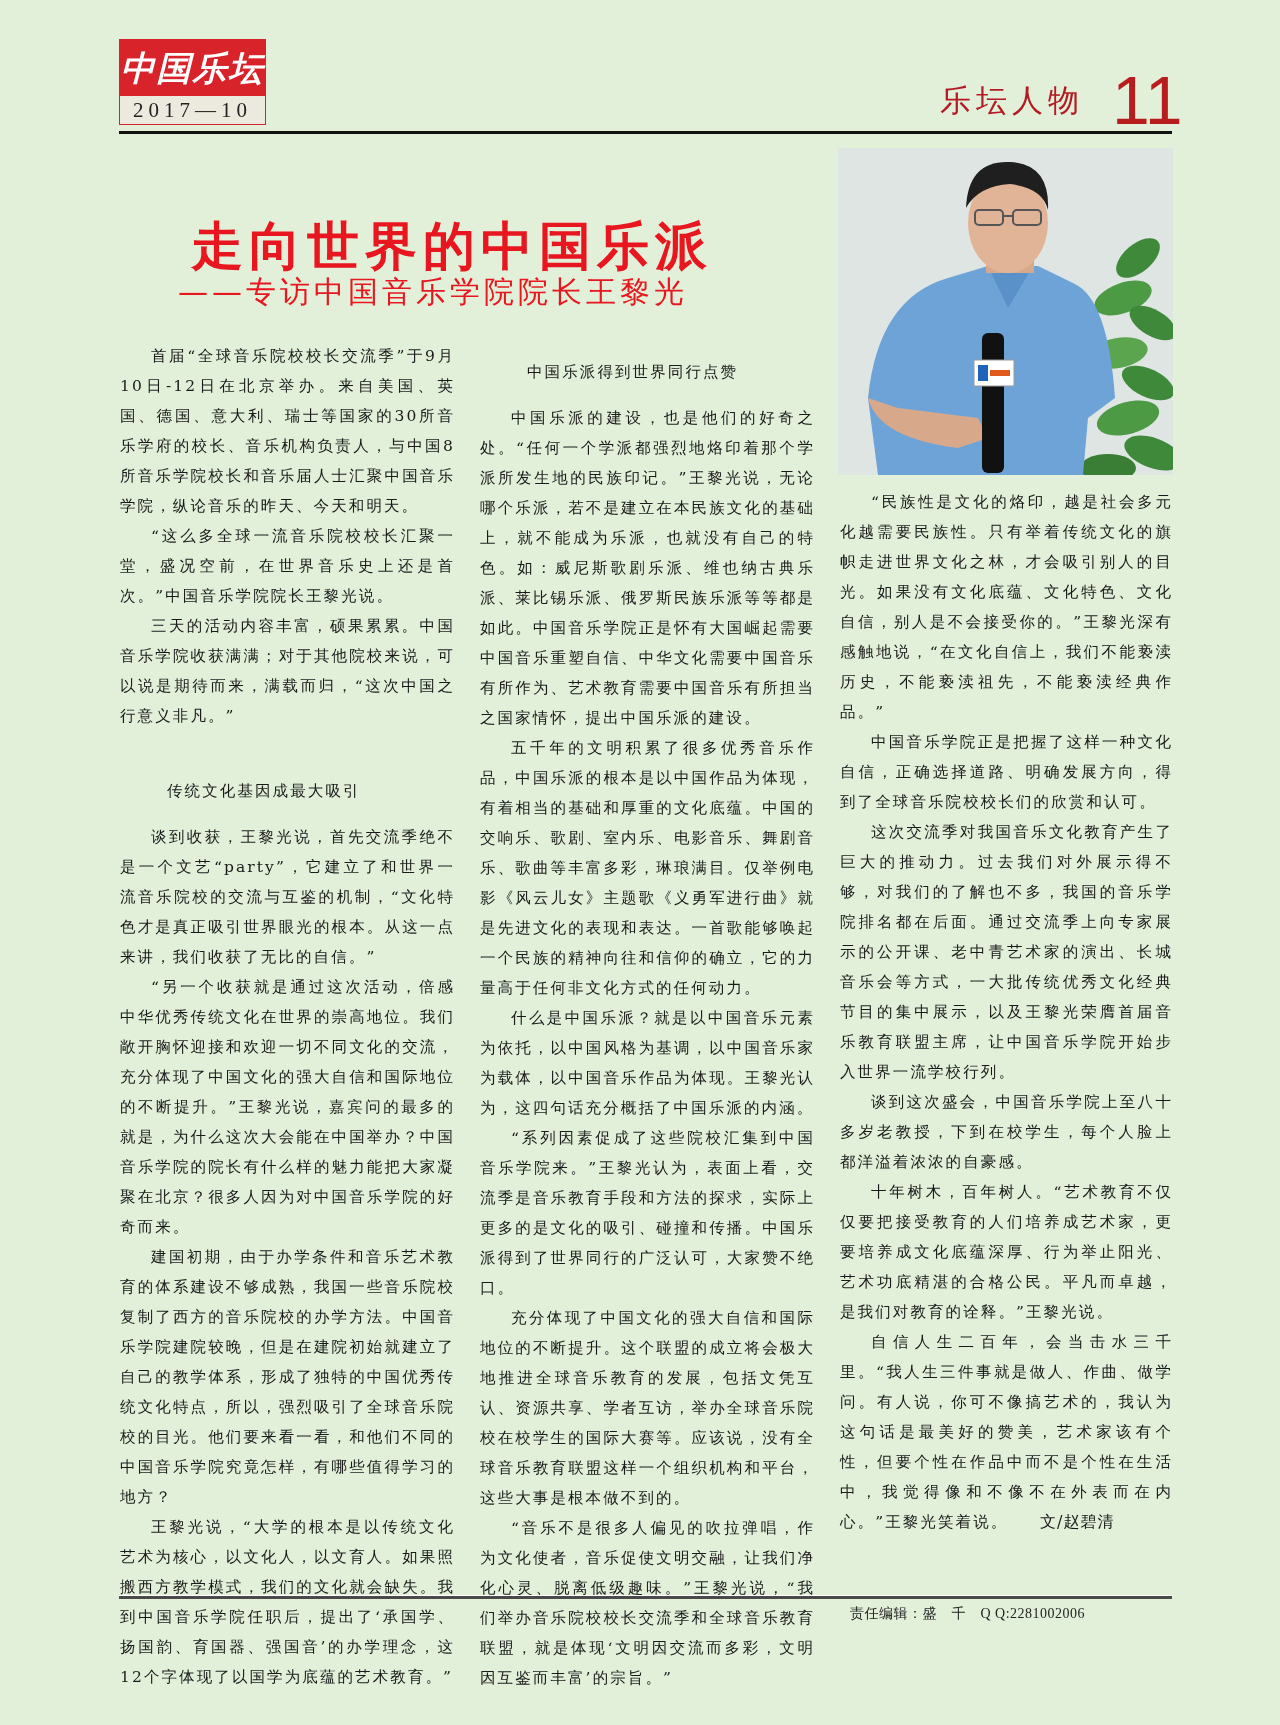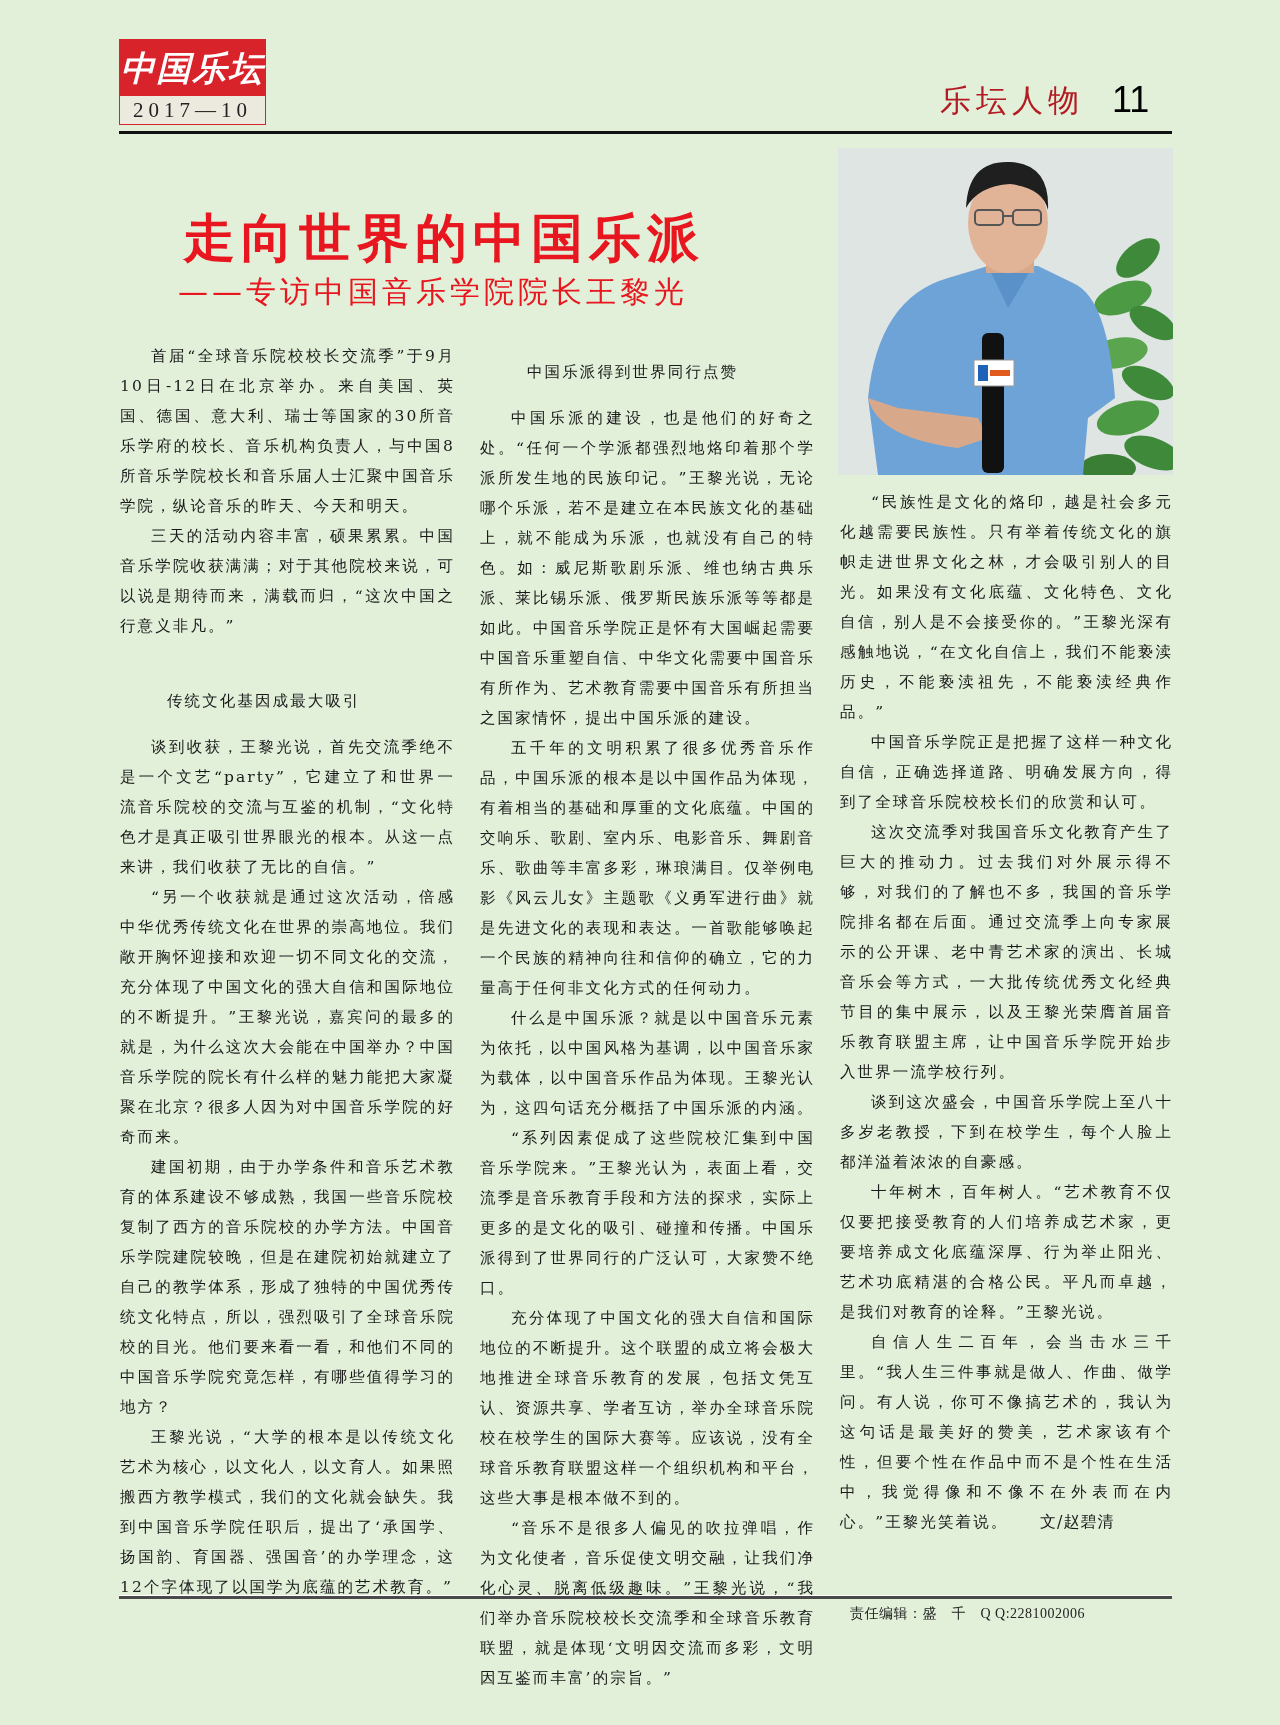--- a/index.html
+++ b/index.html
@@ -21,21 +21,21 @@
   .logo-date {
     height:28px; line-height:28px; text-align:center;
     font-family:"Liberation Serif",serif; font-size:21px; letter-spacing:5px; color:#222;
   }
   .top-rule { position:absolute; left:119px; top:131px; width:1053px; height:3px; background:#111; }
   .section-label {
     position:absolute; left:940px; top:80px; font-size:31px; color:#b31b22;
     letter-spacing:5px; font-family:"DejaVu Serif",serif;
   }
   .page-num {
-    position:absolute; left:1112px; top:70px; font-size:36px; color:#000000;
+    position:absolute; left:1112px; top:70px; font-size:68px; color:#b91c1c;
     font-family:"Liberation Sans",sans-serif; line-height:60px;
   }
   .title {
     position:absolute; left:175px; top:196px; width:600px;
     font-size:52px; font-weight:bold; color:#e8161f; letter-spacing:6px;
     font-family:"DejaVu Serif",serif; white-space:nowrap;
   }
   .subtitle {
     position:absolute; left:178px; top:272px; width:620px;
     font-size:30px; color:#e8161f; letter-spacing:4px; white-space:nowrap;
@@ -66,21 +66,21 @@
 <body>
 
 <div class="logo">
   <div class="logo-top">中国乐坛</div>
   <div class="logo-date">2017—10</div>
 </div>
 <div class="section-label">乐坛人物</div>
 <div class="page-num">11</div>
 <div class="top-rule"></div>
 
-<h1 class="title" style="margin:8px">走向世界的中国乐派</h1>
+<h1 class="title" style="margin:16px">走向世界的中国乐派</h1>
 <div class="subtitle">——专访中国音乐学院院长王黎光</div>
 
 <div class="photo" aria-label="王黎光手持采访话筒接受采访，身穿浅蓝色衬衫，背景右侧为绿植">
   <svg width="335" height="327" viewBox="0 0 335 327">
     <rect width="335" height="327" fill="#dfe5e3"></rect>
 
     <g fill="#3f8a3a">
       <ellipse cx="300" cy="110" rx="26" ry="14" transform="rotate(-40 300 110)"></ellipse>
       <ellipse cx="285" cy="150" rx="30" ry="15" transform="rotate(-20 285 150)" fill="#4c9a43"></ellipse>
       <ellipse cx="315" cy="175" rx="26" ry="13" transform="rotate(30 315 175)"></ellipse>
@@ -106,20 +106,21 @@
 
     <rect x="144" y="185" width="22" height="140" rx="6" fill="#111"></rect>
     <rect x="136" y="212" width="40" height="26" fill="#ffffff" stroke="#999" stroke-width="1"></rect>
     <rect x="140" y="217" width="10" height="16" fill="#1e63b8"></rect>
     <rect x="152" y="222" width="20" height="6" fill="#e05a1e"></rect>
   </svg>
 </div>
 
 <div class="col col1">
   <p>首届“全球音乐院校校长交流季”于9月10日-12日在北京举办。来自美国、英国、德国、意大利、瑞士等国家的30所音乐学府的校长、音乐机构负责人，与中国8所音乐学院校长和音乐届人士汇聚中国音乐学院，纵论音乐的昨天、今天和明天。</p>
+  <p>“这么多全球一流音乐院校校长汇聚一堂，盛况空前，在世界音乐史上还是首次。”中国音乐学院院长王黎光说。</p>
   <p>三天的活动内容丰富，硕果累累。中国音乐学院收获满满；对于其他院校来说，可以说是期待而来，满载而归，“这次中国之行意义非凡。”</p>
   <div class="gap"></div>
   <h4>传统文化基因成最大吸引</h4>
   <p>谈到收获，王黎光说，首先交流季绝不是一个文艺“party”，它建立了和世界一流音乐院校的交流与互鉴的机制，“文化特色才是真正吸引世界眼光的根本。从这一点来讲，我们收获了无比的自信。”</p>
   <p>“另一个收获就是通过这次活动，倍感中华优秀传统文化在世界的崇高地位。我们敞开胸怀迎接和欢迎一切不同文化的交流，充分体现了中国文化的强大自信和国际地位的不断提升。”王黎光说，嘉宾问的最多的就是，为什么这次大会能在中国举办？中国音乐学院的院长有什么样的魅力能把大家凝聚在北京？很多人因为对中国音乐学院的好奇而来。</p>
   <p>建国初期，由于办学条件和音乐艺术教育的体系建设不够成熟，我国一些音乐院校复制了西方的音乐院校的办学方法。中国音乐学院建院较晚，但是在建院初始就建立了自己的教学体系，形成了独特的中国优秀传统文化特点，所以，强烈吸引了全球音乐院校的目光。他们要来看一看，和他们不同的中国音乐学院究竟怎样，有哪些值得学习的地方？</p>
   <p>王黎光说，“大学的根本是以传统文化艺术为核心，以文化人，以文育人。如果照搬西方教学模式，我们的文化就会缺失。我到中国音乐学院任职后，提出了‘承国学、扬国韵、育国器、强国音’的办学理念，这12个字体现了以国学为底蕴的艺术教育。”</p>
 </div>
 
 <div class="col col2">

